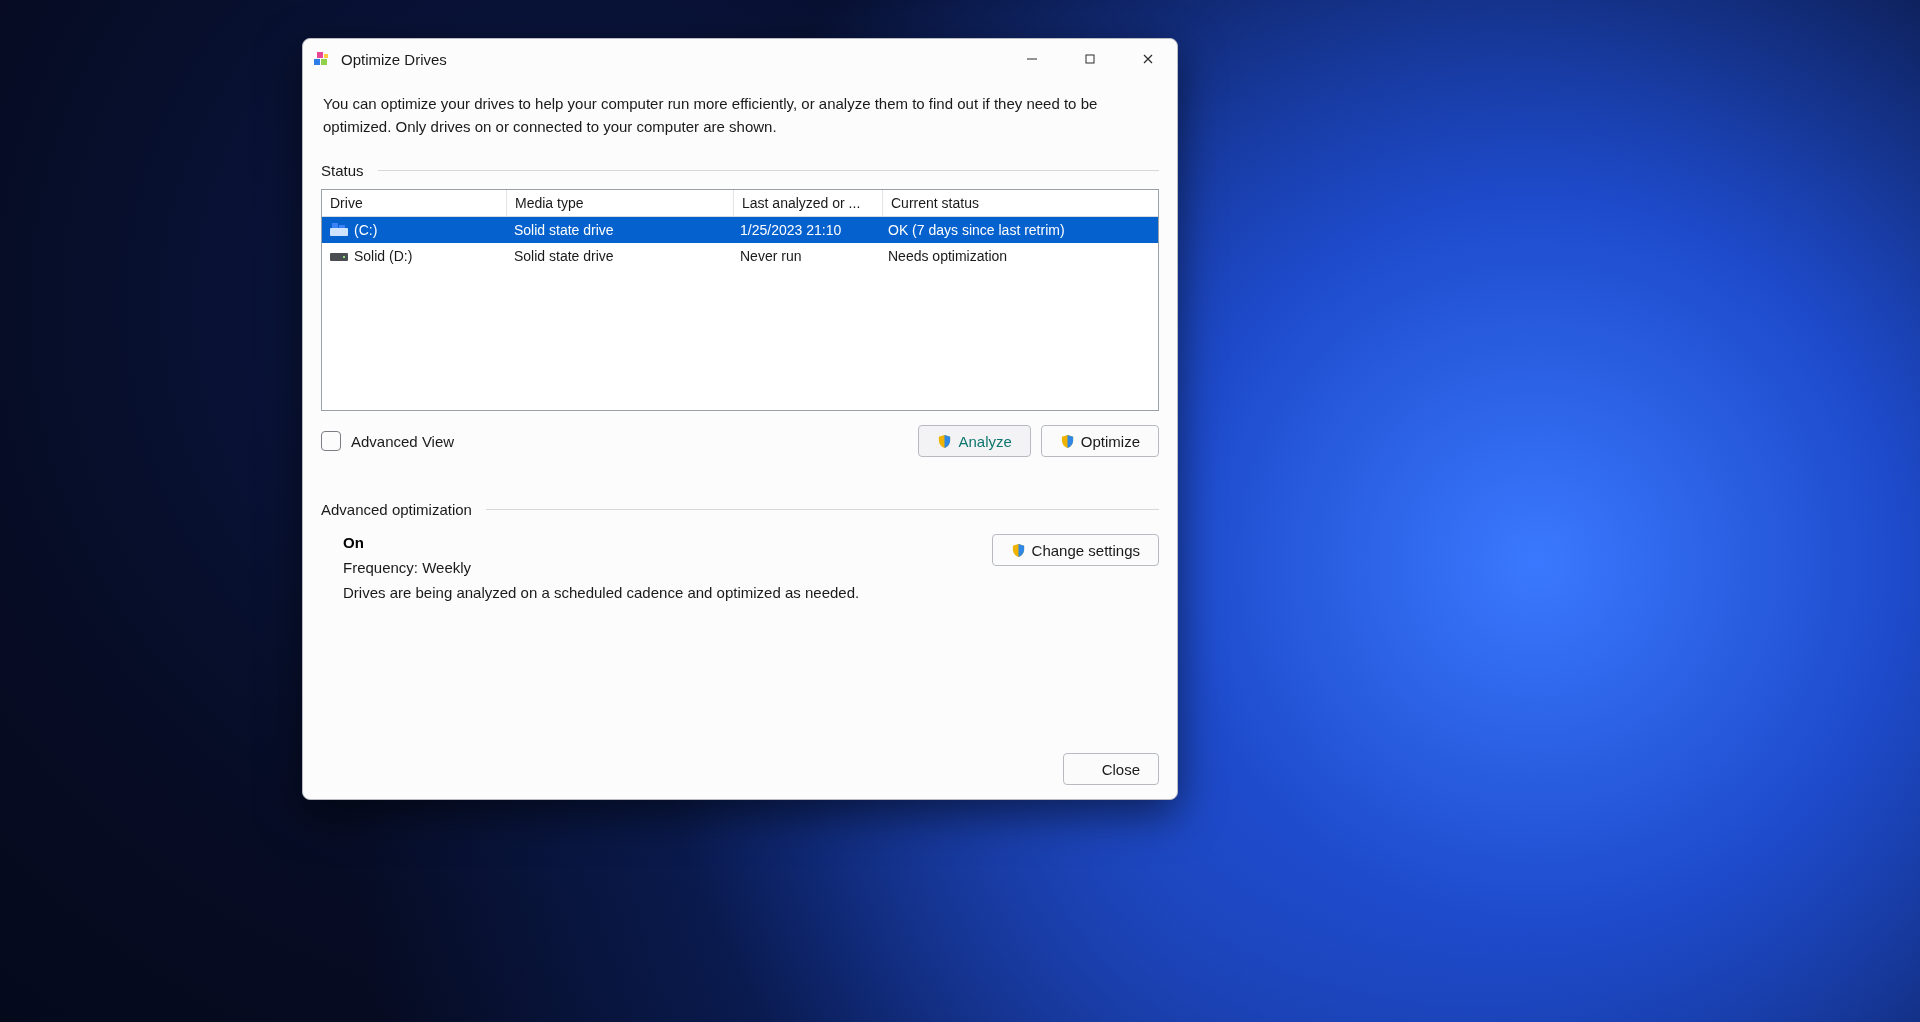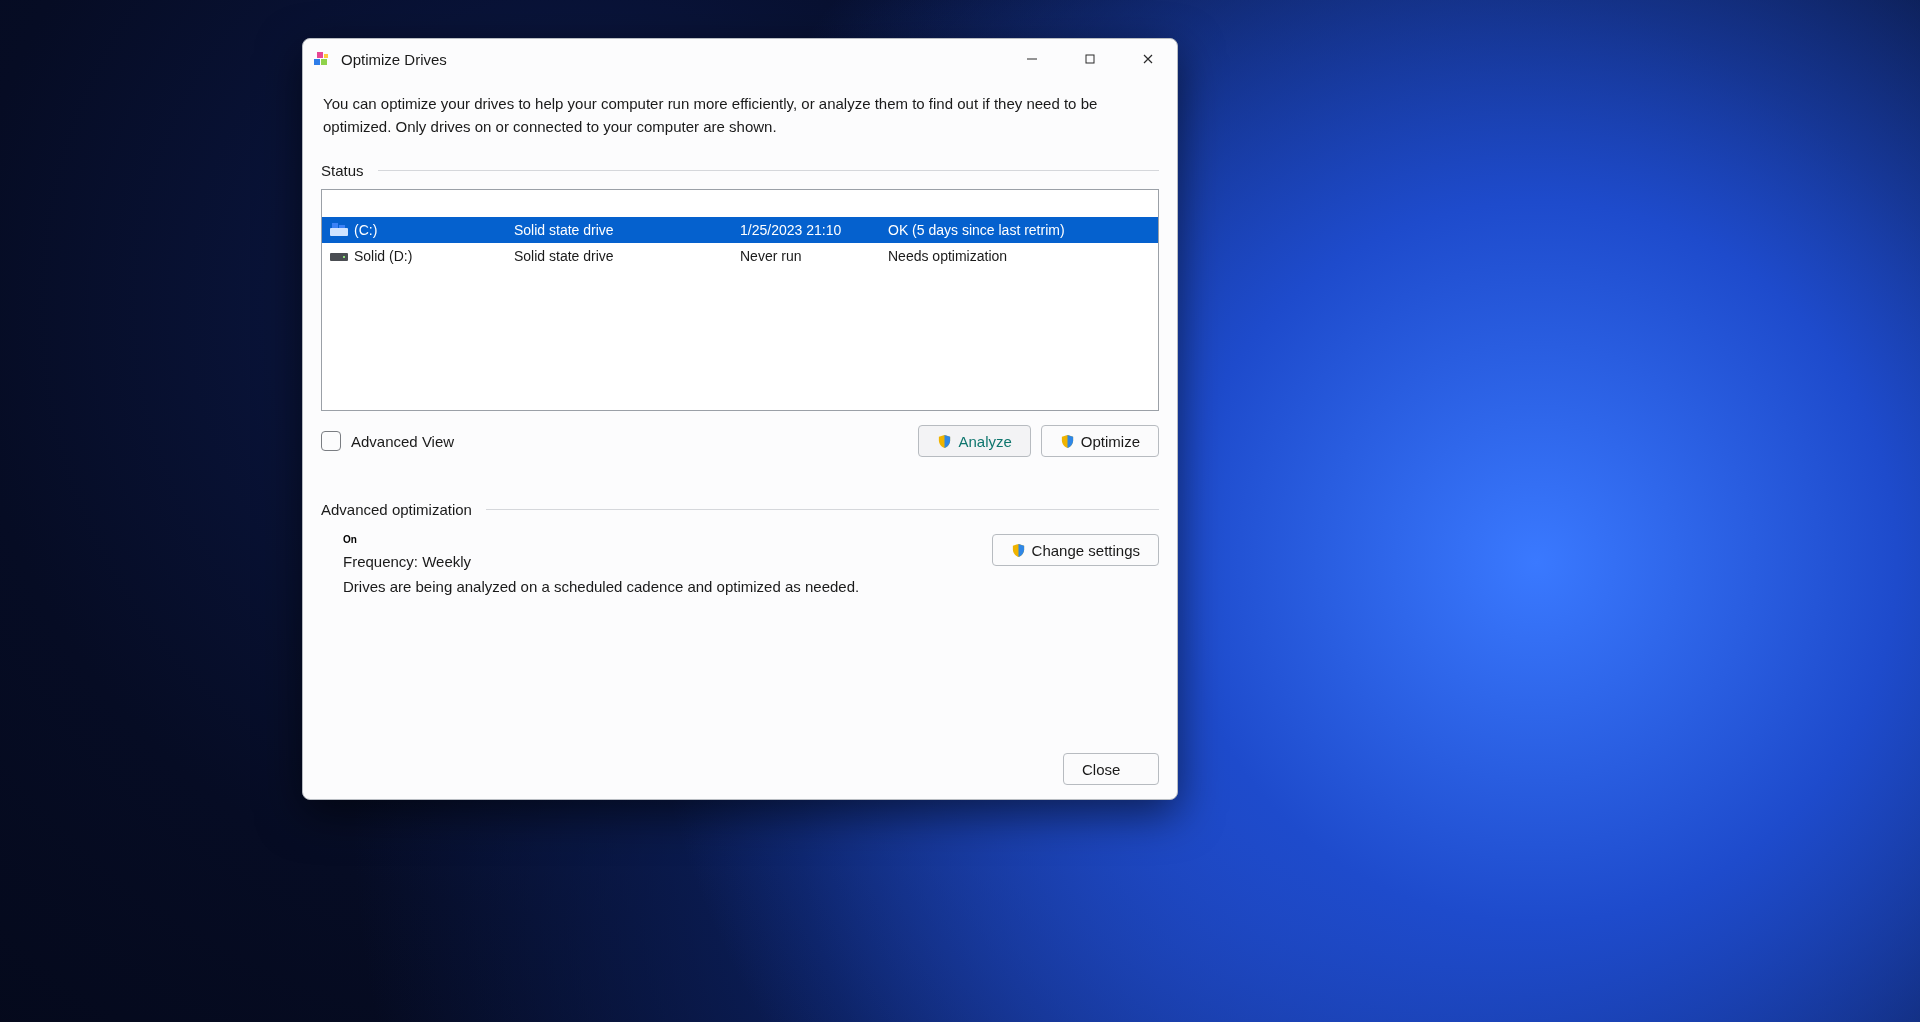--- a/index.html
+++ b/index.html
@@ -54,21 +54,21 @@
   .spacer{flex:1}
 
   .btn{height:32px;padding:0 18px;border:1px solid #b7bbc0;border-radius:4px;background:#fbfbfc;
     font-size:15px;color:#1a1a1a;display:inline-flex;align-items:center;gap:6px}
   .btn:disabled,.btn.disabled{color:#0f766e;background:#f3f3f5}
   .btn .shield{width:15px;height:15px}
 
   .sched{margin-top:44px}
   .sched-body{padding-left:22px;margin-top:16px;display:flex;align-items:flex-start;gap:30px}
   .sched-text{flex:1}
-  .sched-text .on{font-weight:600;font-size:10px;margin-bottom:8px}
+  .sched-text .on{font-weight:600;font-size:15px;margin-bottom:8px}
   .sched-text p{margin:0 0 8px 0;font-size:15px;color:#1a1a1a}
 
   .footer{margin-top:auto;padding-top:30px;display:flex;justify-content:flex-end}
 </style>
 </head>
 <body>
 
 <div class="window">
 
   <div class="titlebar">
@@ -103,36 +103,42 @@
   <div class="body">
 
     <div class="intro">You can optimize your drives to help your computer run more efficiently, or analyze them to find out if they need to be optimized. Only drives on or connected to your computer are shown.</div>
 
     <div class="section-label">
       <span>Status</span>
       <span class="line"></span>
     </div>
 
     <div class="grid">
+      <div class="grid-head">
+        <div class="gh col-drive">Drive</div>
+        <div class="gh col-media">Media type</div>
+        <div class="gh col-last">Last analyzed or ...</div>
+        <div class="gh col-stat">Current status</div>
+      </div>
       <div class="grid-body">
 
         <div class="row selected">
           <div class="cell drive">
             <span class="drv-icon">
               <svg viewBox="0 0 18 14">
                   <rect x="0" y="5" width="18" height="8" rx="1" fill="#cfe3ff"></rect>
                   <rect x="2" y="0" width="6" height="5" fill="#3b82f6"></rect>
                   <rect x="9" y="2" width="6" height="3" fill="#3b82f6"></rect>
                 </svg>
             </span>
             <span>(C:)</span>
           </div>
           <div class="cell media">Solid state drive</div>
           <div class="cell last">1/25/2023 21:10</div>
-          <div class="cell stat">OK (5 days since last retrim)</div>
+          <div class="cell stat">OK (7 days since last retrim)</div>
         </div>
 
         <div class="row">
           <div class="cell drive">
             <span class="drv-icon">
               <svg viewBox="0 0 18 14">
                   <rect x="0" y="4" width="18" height="8" rx="1" fill="#4a4d52"></rect>
                   <rect x="13" y="7" width="2" height="2" fill="#8de07a"></rect>
                 </svg>
             </span>
@@ -187,19 +193,19 @@
                 <path d="M8 1l6 2v4c0 4-3 7-6 8-3-1-6-4-6-8V3z" fill="#f0b400"></path>
                 <path d="M8 1l6 2v4c0 4-3 7-6 8V1z" fill="#2f87e6"></path>
               </svg>
           </span>
           <span>Change settings</span>
         </button>
       </div>
     </div>
 
     <div class="footer">
-      <button class="btn" style="min-width:96px;justify-content:flex-start">
+      <button class="btn" style="min-width:96px;justify-content:flex-end">
         <span>Close</span>
       </button>
     </div>
 
   </div>
 </div>
 
 </body></html>

